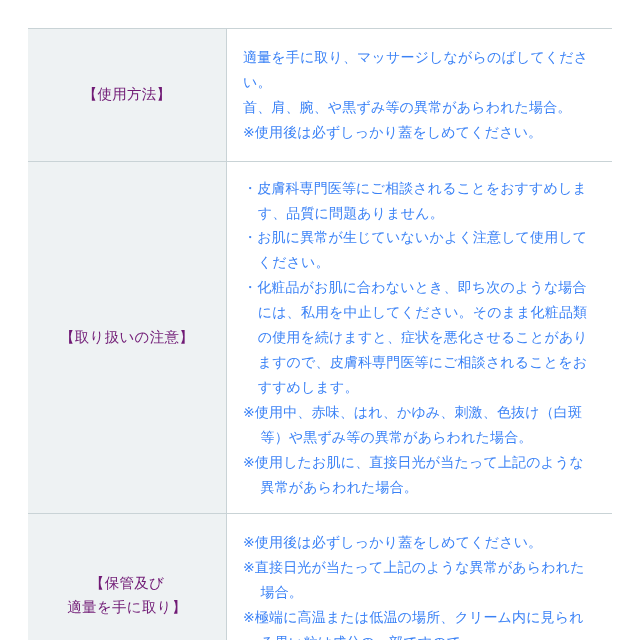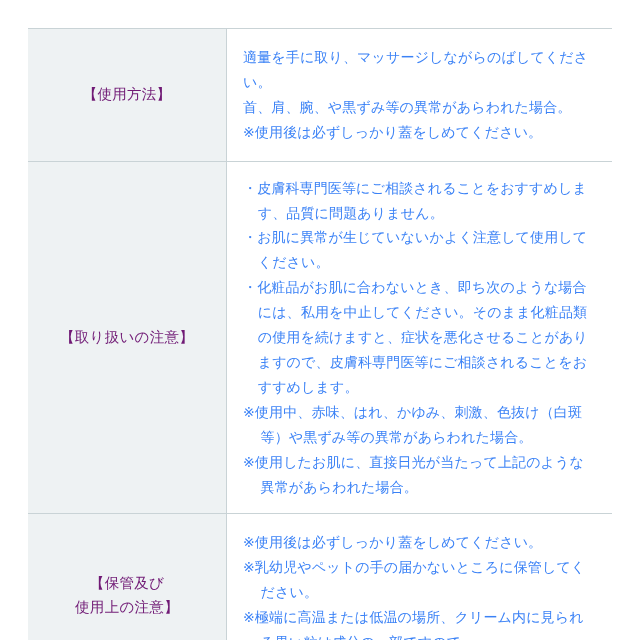--- a/index.html
+++ b/index.html
@@ -102,24 +102,24 @@
           <span class="bullet-item">・お肌に異常が生じていないかよく注意して使用してください。</span>
           <span class="bullet-item">・化粧品がお肌に合わないとき、即ち次のような場合には、私用を中止してください。そのまま化粧品類の使用を続けますと、症状を悪化させることがありますので、皮膚科専門医等にご相談されることをおすすめします。</span>
           <span class="note-item">※使用中、赤味、はれ、かゆみ、刺激、色抜け（白斑等）や黒ずみ等の異常があらわれた場合。</span>
           <span class="note-item">※使用したお肌に、直接日光が当たって上記のような異常があらわれた場合。</span>
         </td>
       </tr>
 
       <tr class="cell-row3">
         <th class="label-cell label-multiline">
           <span class="line">【保管及び</span>
-          <span class="line">使用上の注意】</span>
+          <span class="line">適量を手に取り】</span>
         </th>
         <td class="body-cell">
           <span class="note-item">※使用後は必ずしっかり蓋をしめてください。</span>
-          <span class="note-item">※乳幼児やペットの手の届かないところに保管してください。</span>
+          <span class="note-item">※直接日光が当たって上記のような異常があらわれた場合。</span>
           <span class="note-item">※極端に高温または低温の場所、クリーム内に見られる黒い粒は成分の一部ですので。</span>
         </td>
       </tr>
 
     </tbody>
   </table>
 </div>
 
 </body></html>

